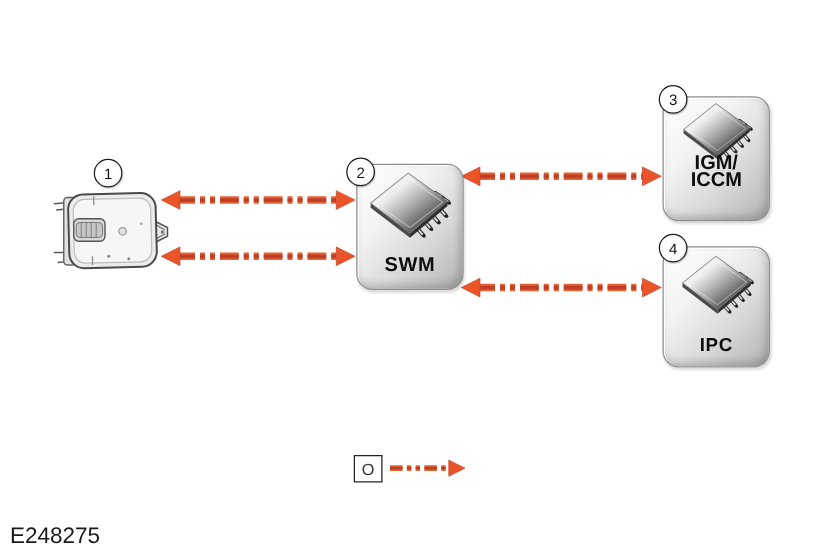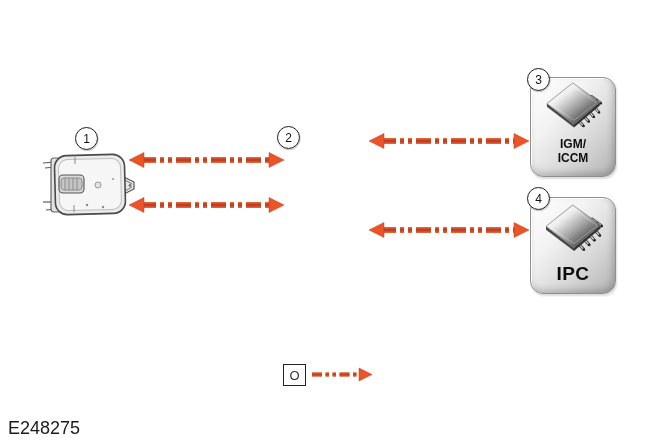--- a/index.html
+++ b/index.html
@@ -30,22 +30,22 @@
   .module-igm{left:530px;top:77px;width:84px;height:98px;}
   .module-ipc{left:530px;top:197px;width:84px;height:95px;}
   .chip{position:absolute;}
   .module-swm .chip{left:2px;top:2px;width:80px;height:72px;}
   .module-igm .chip{left:6px;top:1px;width:74px;height:62px;}
   .module-ipc .chip{left:5px;top:3px;width:76px;height:64px;}
   .module-label{
     position:absolute;left:0;right:0;text-align:center;font-weight:bold;color:#0d0d0d;
   }
   .module-swm .module-label{bottom:9px;font-size:16px;letter-spacing:.5px;}
-  .module-igm .module-label{bottom:11px;font-size:12px;line-height:14px;}
-  .module-ipc .module-label{bottom:8px;font-size:19px;letter-spacing:.5px;}
+  .module-igm .module-label{bottom:24px;font-size:16px;line-height:14px;}
+  .module-ipc .module-label{bottom:8px;font-size:15px;letter-spacing:.5px;}
 
   
   .badge{
     position:absolute;width:21px;height:21px;border-radius:50%;
     background:radial-gradient(circle at 35% 30%,#ffffff 55%,#ededed 100%);
     border:1.4px solid #1c1c1c;display:flex;align-items:center;justify-content:center;
     font-size:12px;color:#111;z-index:6;box-shadow:.5px 1px 1px rgba(0,0,0,.22);
   }
   .badge-1{left:75px;top:127px;}
   .badge-2{left:277px;top:126px;}
@@ -179,20 +179,26 @@
       <polygon class="head" points="529,230 514,222.5 514,237.5"></polygon>
     </g>
 
     <g>
       <line class="dash-outer sm" x1="312" y1="374.5" x2="361" y2="374.5"></line>
       <line class="dash-inner sm" x1="312" y1="374.5" x2="361" y2="374.5"></line>
       <polygon class="head" points="372,374.5 359,368 359,381"></polygon>
     </g>
   </svg>
 
+  <div class="module module-swm">
+    <svg class="chip" viewBox="0 0 96 96">
+        <use href="#chip"></use>
+      </svg>
+    <div class="module-label">SWM</div>
+  </div>
 
   <div class="module module-igm">
     <svg class="chip" viewBox="0 0 96 96">
         <use href="#chip"></use>
       </svg>
     <div class="module-label">
       <div>IGM/</div>
       <div>ICCM</div>
     </div>
   </div>

